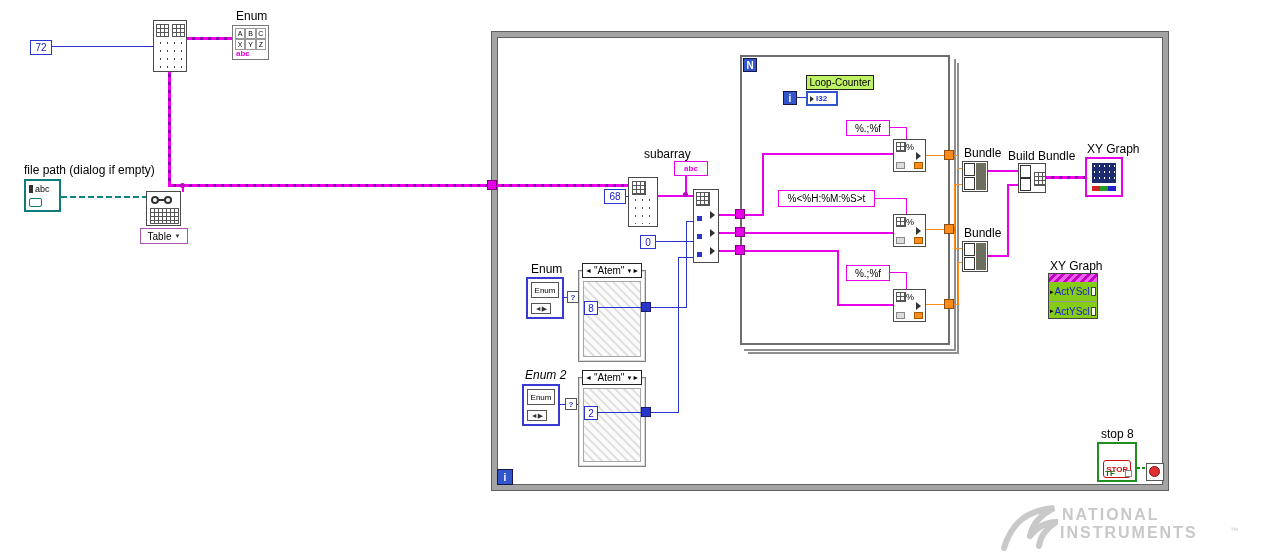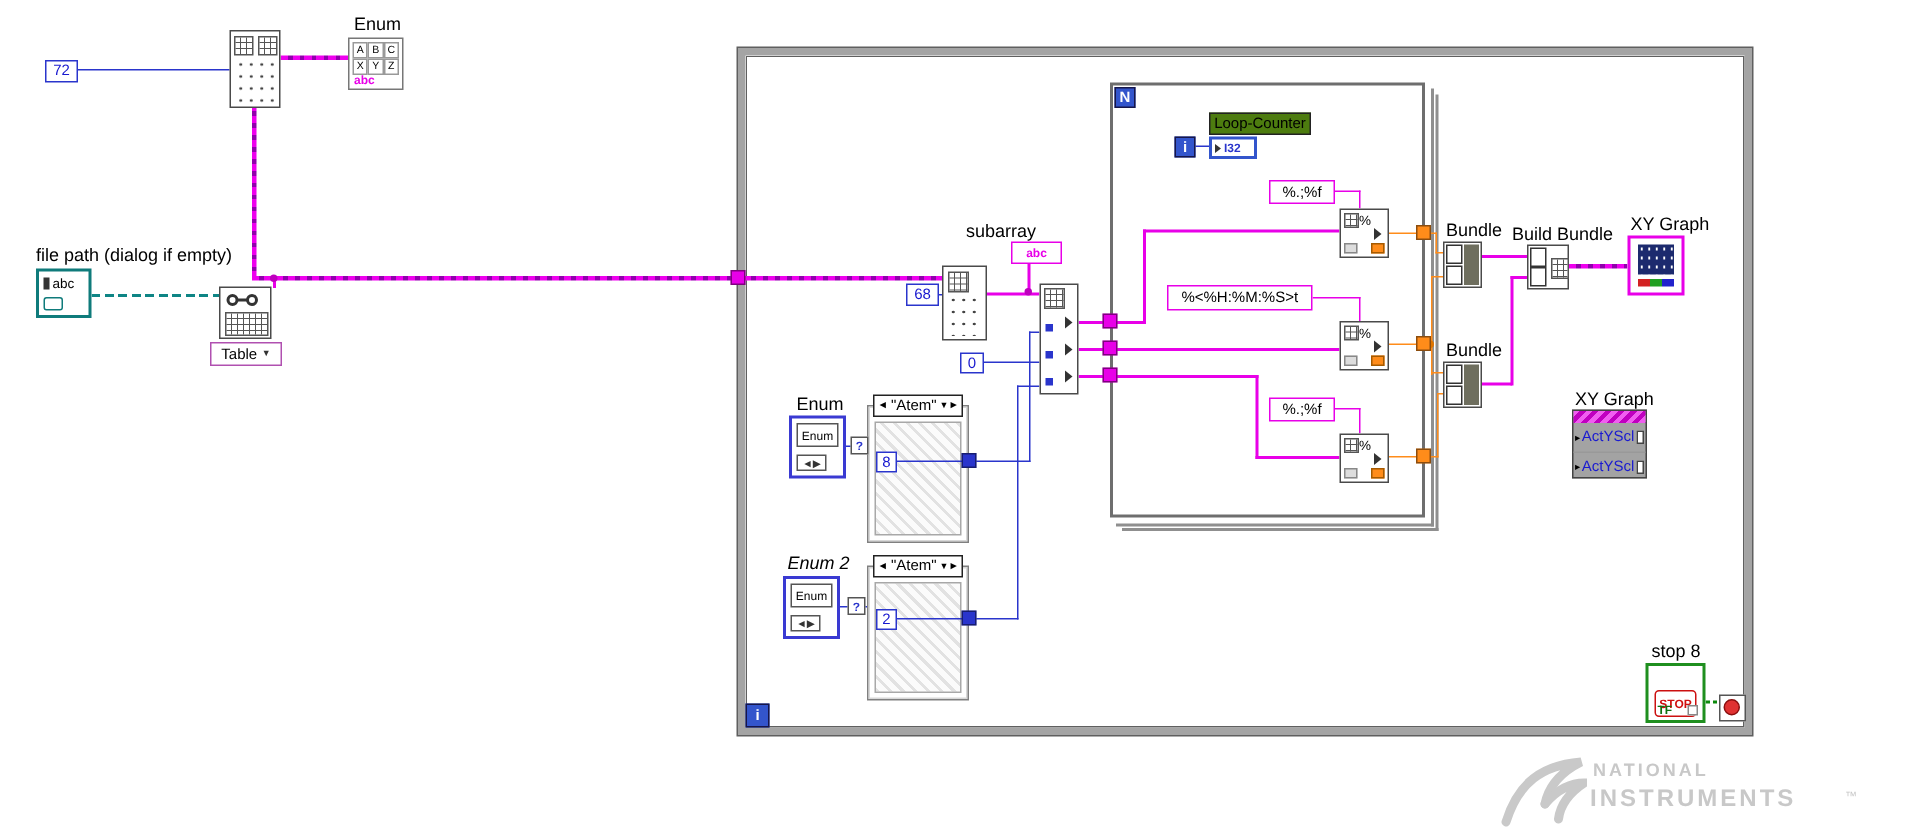--- a/index.html
+++ b/index.html
@@ -1,20 +1,20 @@
 <!DOCTYPE html>
 <html><head>
 <meta charset="utf-8">
 <style>
   html,body{margin:0;padding:0;background:#fff;}
   .canvas{position:relative;width:1279px;height:559px;background:#ffffff;overflow:hidden;
           font-family:"Liberation Sans",sans-serif;}
   .abs{position:absolute;box-sizing:border-box;}
   .lbl{position:absolute;font-size:12px;line-height:13px;color:#000;white-space:nowrap;}
-  .boxlbl{position:absolute;box-sizing:border-box;background:#4d7c0f;border:1px solid #222;font-size:10px;
+  .boxlbl{position:absolute;box-sizing:border-box;background:#bef264;border:1px solid #222;font-size:10px;
           display:flex;align-items:center;justify-content:center;white-space:nowrap;color:#000;}
   .const{position:absolute;box-sizing:border-box;background:#fff;border:1px solid #2a35cc;color:#1717cf;
          font-size:10px;display:flex;align-items:center;justify-content:center;}
   .sconst{position:absolute;box-sizing:border-box;background:#fff;border:1px solid #e800e8;color:#000;
           font-size:10px;display:flex;align-items:center;justify-content:center;white-space:nowrap;}
   .node{position:absolute;box-sizing:border-box;background:#fff;border:1px solid #4a4a4a;}
   .wire{position:absolute;}
   .c-pk{background:#e800e8;}
   .c-pkpat-h{background:repeating-linear-gradient(90deg,#ee00ee 0 5px,#9100ad 5px 8px);}
   .c-pkpat-v{background:repeating-linear-gradient(0deg,#ee00ee 0 5px,#9100ad 5px 8px);}
@@ -271,21 +271,21 @@
     <div class="gridg" style="left:15px;top:8px;width:10px;height:12px;"></div>
   </div>
 
   <div class="lbl" style="left:1087px;top:143px;">XY Graph</div>
   <div class="abs" style="left:1085px;top:157px;width:38px;height:40px;background:#fff;border:2px solid #e800e8;">
     <div class="abs" style="left:5px;top:4px;width:24px;height:20px;background:#1c2a6e;background-image:radial-gradient(#fff 0.7px,transparent 0.8px);background-size:5px 6px;"></div>
     <div class="abs" style="left:5px;top:27px;width:24px;height:5px;background:linear-gradient(90deg,#d22222 0 8px,#22a022 8px 16px,#2222cc 16px 24px);"></div>
   </div>
 
   <div class="lbl" style="left:1050px;top:260px;">XY Graph</div>
-  <div class="abs" style="left:1048px;top:273px;width:50px;height:46px;background:#a3a3a3;border:1px solid #444;">
+  <div class="abs" style="left:1048px;top:273px;width:50px;height:46px;background:#84cc16;border:1px solid #444;">
     <div class="abs" style="left:0;top:0;right:0;height:8px;background:repeating-linear-gradient(135deg,#f05ef0 0 3px,#c000c0 3px 6px);"></div>
     <div class="abs" style="left:0;top:8px;right:0;height:19px;display:flex;align-items:center;">
       <span style="font-size:7px;color:#000;padding:0 1px;">▸</span>
       <span style="font-size:10px;color:#1a1ad0;">ActYScl</span>
       <div class="abs" style="right:1px;top:5px;width:5px;height:9px;border:1px solid #444;background:#fff;"></div>
     </div>
     <div class="abs" style="left:0;top:27px;right:0;height:19px;display:flex;align-items:center;border-top:1px solid #999;">
       <span style="font-size:7px;color:#000;padding:0 1px;">▸</span>
       <span style="font-size:10px;color:#1a1ad0;">ActYScl</span>
       <div class="abs" style="right:1px;top:5px;width:5px;height:9px;border:1px solid #444;background:#fff;"></div>
@@ -344,18 +344,18 @@
     <div class="abs" style="right:3px;bottom:3px;width:7px;height:7px;border:1px solid #888;background:#fff;"></div>
   </div>
 
   <div class="abs" style="left:998px;top:500px;width:270px;height:55px;">
     <div class="abs" style="left:0;top:2px;width:60px;height:50px;">
       <svg width="60" height="50" viewBox="0 0 60 50">
         <path d="M6 46 C14 20 30 8 56 6 C40 14 34 24 32 34" fill="none" stroke="#c9c9c9" stroke-width="6" stroke-linecap="round"></path>
         <path d="M32 34 C40 24 50 20 58 20 C46 28 42 36 41 44" fill="none" stroke="#c9c9c9" stroke-width="6" stroke-linecap="round"></path>
       </svg>
     </div>
-    <span class="abs" style="left:64px;top:6px;font-size:12px;font-weight:bold;letter-spacing:2px;color:#c8c8c8;">NATIONAL</span>
+    <span class="abs" style="left:64px;top:6px;font-size:16px;font-weight:bold;letter-spacing:2px;color:#c8c8c8;">NATIONAL</span>
     <span class="abs" style="left:62px;top:24px;font-size:16px;font-weight:bold;letter-spacing:2px;color:#c8c8c8;">INSTRUMENTS</span>
     <span class="abs" style="left:232px;top:26px;font-size:8px;color:#c8c8c8;">™</span>
   </div>
 
 </div>
 
 </body></html>

